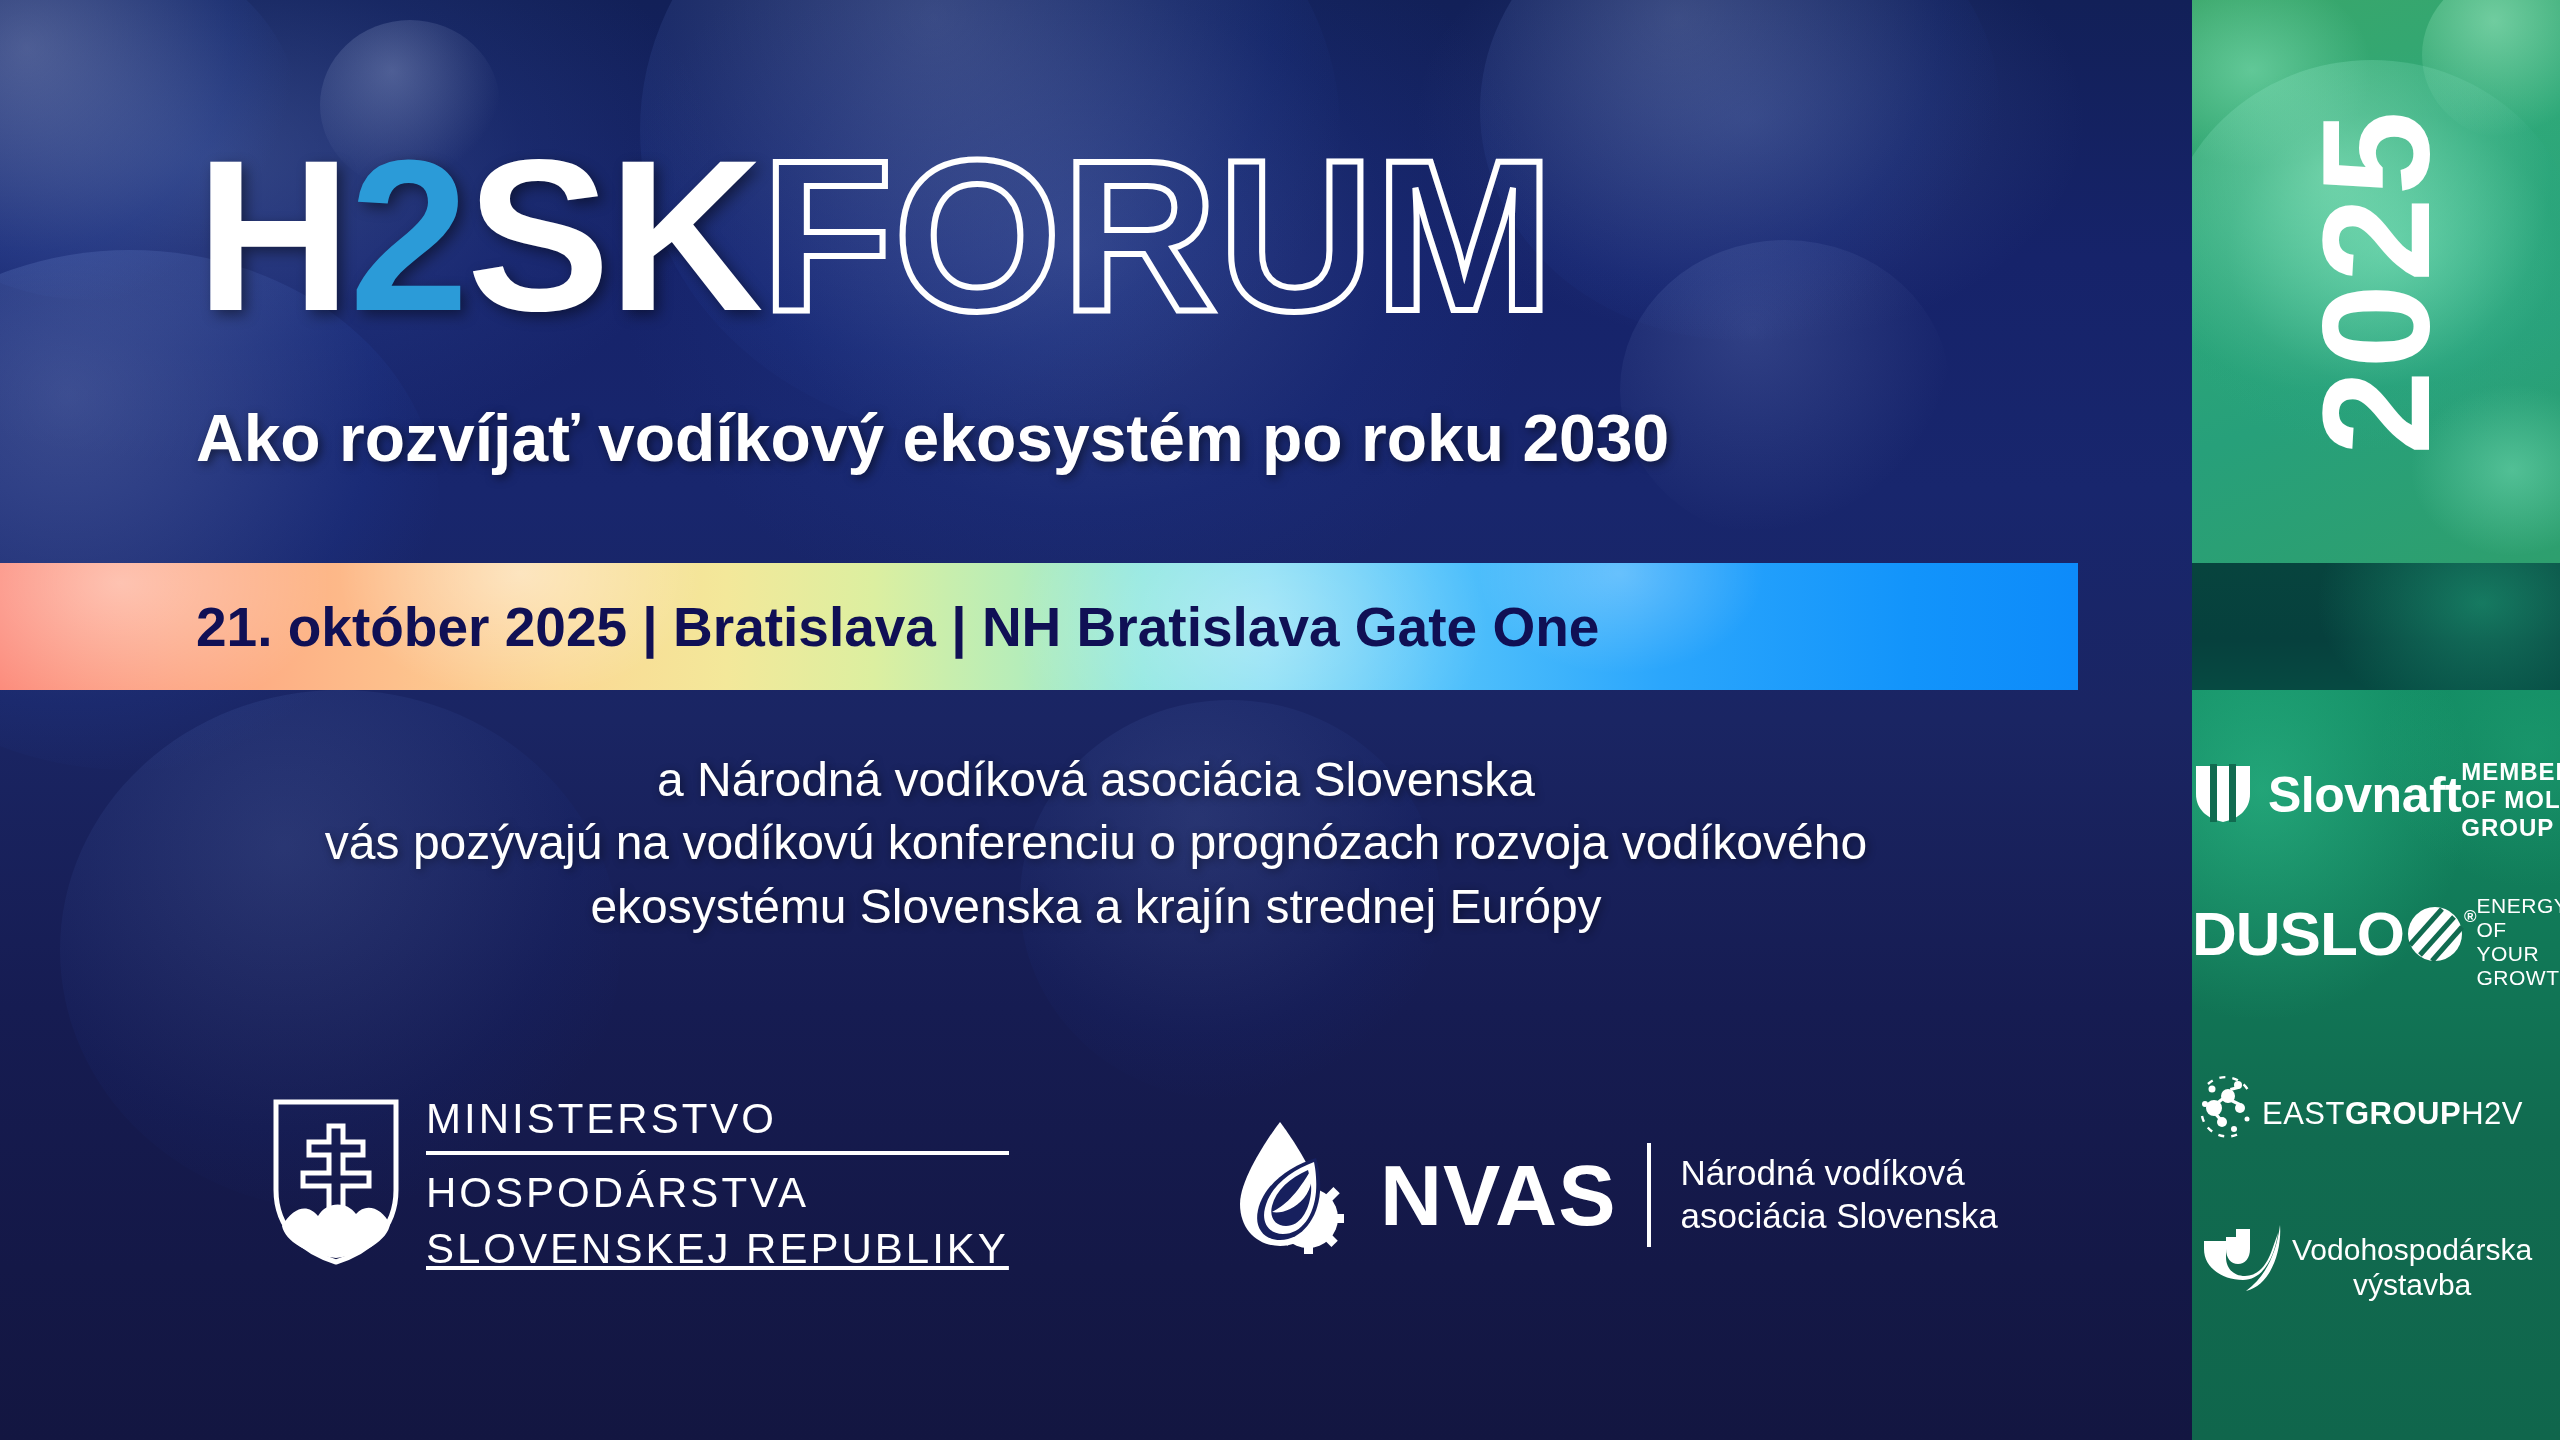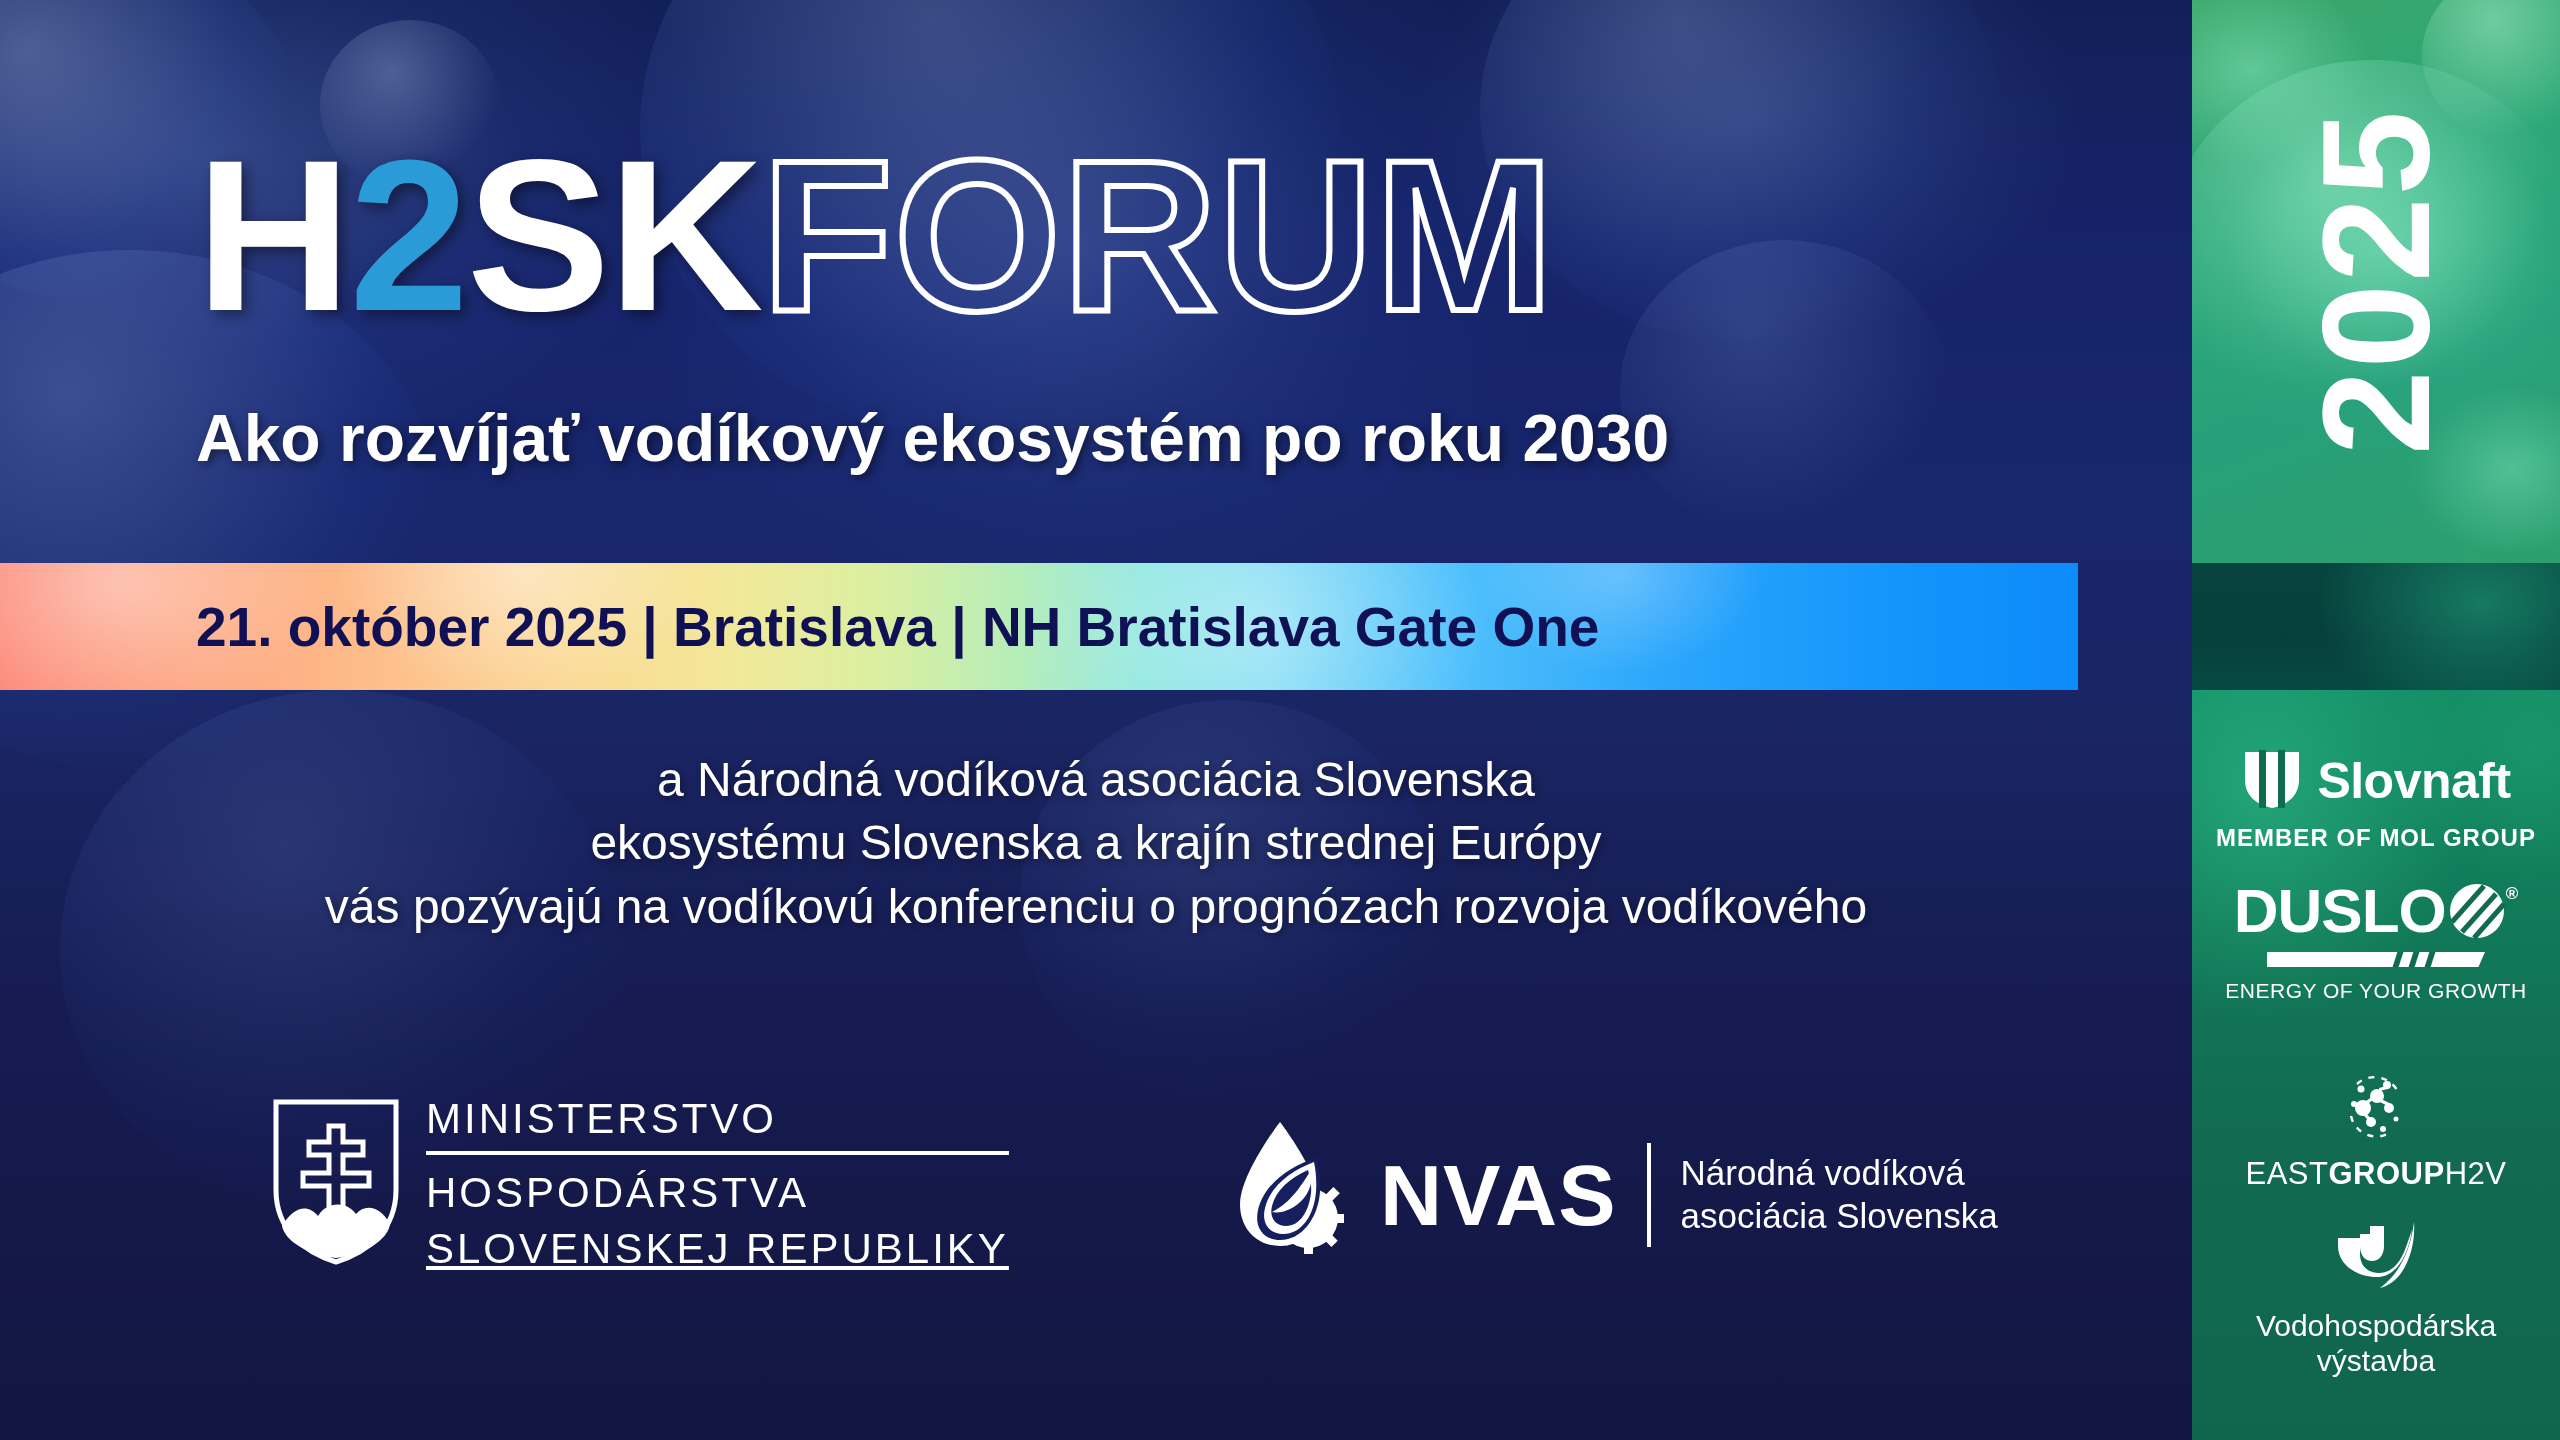--- a/index.html
+++ b/index.html
@@ -242,21 +242,21 @@
       radial-gradient(ellipse 200px 180px at 340px 60px, rgba(40,180,130,.32) 0%, rgba(0,0,0,0) 76%),
       linear-gradient(180deg, #128a62 0%, #117a58 30%, #116b50 60%, #10664c 100%);
     overflow: hidden;
   }
 
   .sponsor {
     position: absolute;
     left: 0;
     width: 368px;
     display: flex;
-    flex-direction: column;
+    flex-direction: row;
     align-items: center;
     color: #ffffff;
   }
 
   
   .slovnaft-row { display: flex; align-items: center; gap: 14px; }
   .slovnaft-word {
     font-size: 50px;
     font-weight: bold;
     letter-spacing: -0.5px;
@@ -342,22 +342,22 @@
     </div>
 
     <div class="tagline">Ako rozvíjať vodíkový ekosystém po roku 2030</div>
 
     <div class="date-bar">
       <div class="date-text">21. október 2025 | Bratislava | NH Bratislava Gate One</div>
     </div>
 
     <div class="body-block">
       <div>a Národná vodíková asociácia Slovenska</div>
+      <div>vás pozývajú na vodíkovú konferenciu o prognózach rozvoja vodíkového</div>
       <div>ekosystému Slovenska a krajín strednej Európy</div>
-      <div>vás pozývajú na vodíkovú konferenciu o prognózach rozvoja vodíkového</div>
     </div>
 
     <div class="logo-ministry">
       <span>
         <svg width="128" height="168" viewBox="0 0 128 168">
           <path d="M4 4 H124 V92 C124 132 96 154 64 164 C32 154 4 132 4 92 Z" fill="none" stroke="#ffffff" stroke-width="5"></path>
           <path d="M57 28 h14 v16 h20 v13 h-20 v18 h26 v13 h-26 v28 h-14 v-28 h-26 v-13 h26 v-18 h-20 v-13 h20 z" fill="none" stroke="#ffffff" stroke-width="5"></path>
           <path d="M10 128 C22 108 36 106 46 118 C54 104 74 102 84 116 C94 104 110 110 118 126
                    C116 142 92 157 64 160 C36 157 13 143 10 128 Z" fill="#ffffff"></path>
         </svg>

